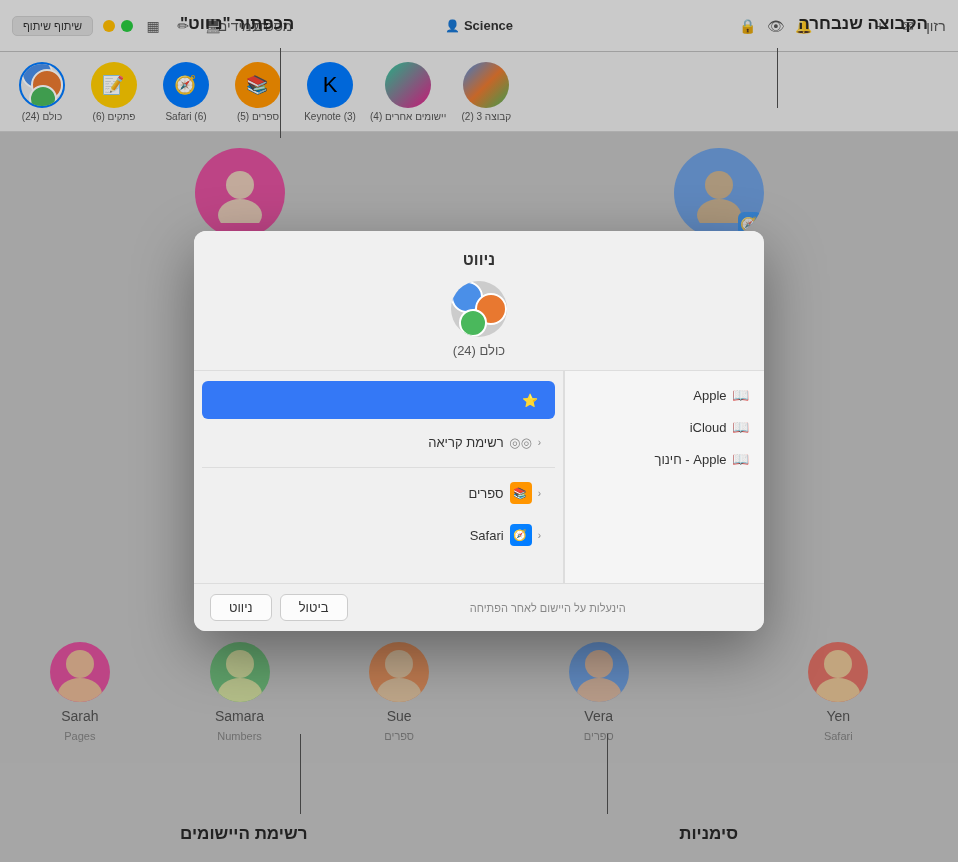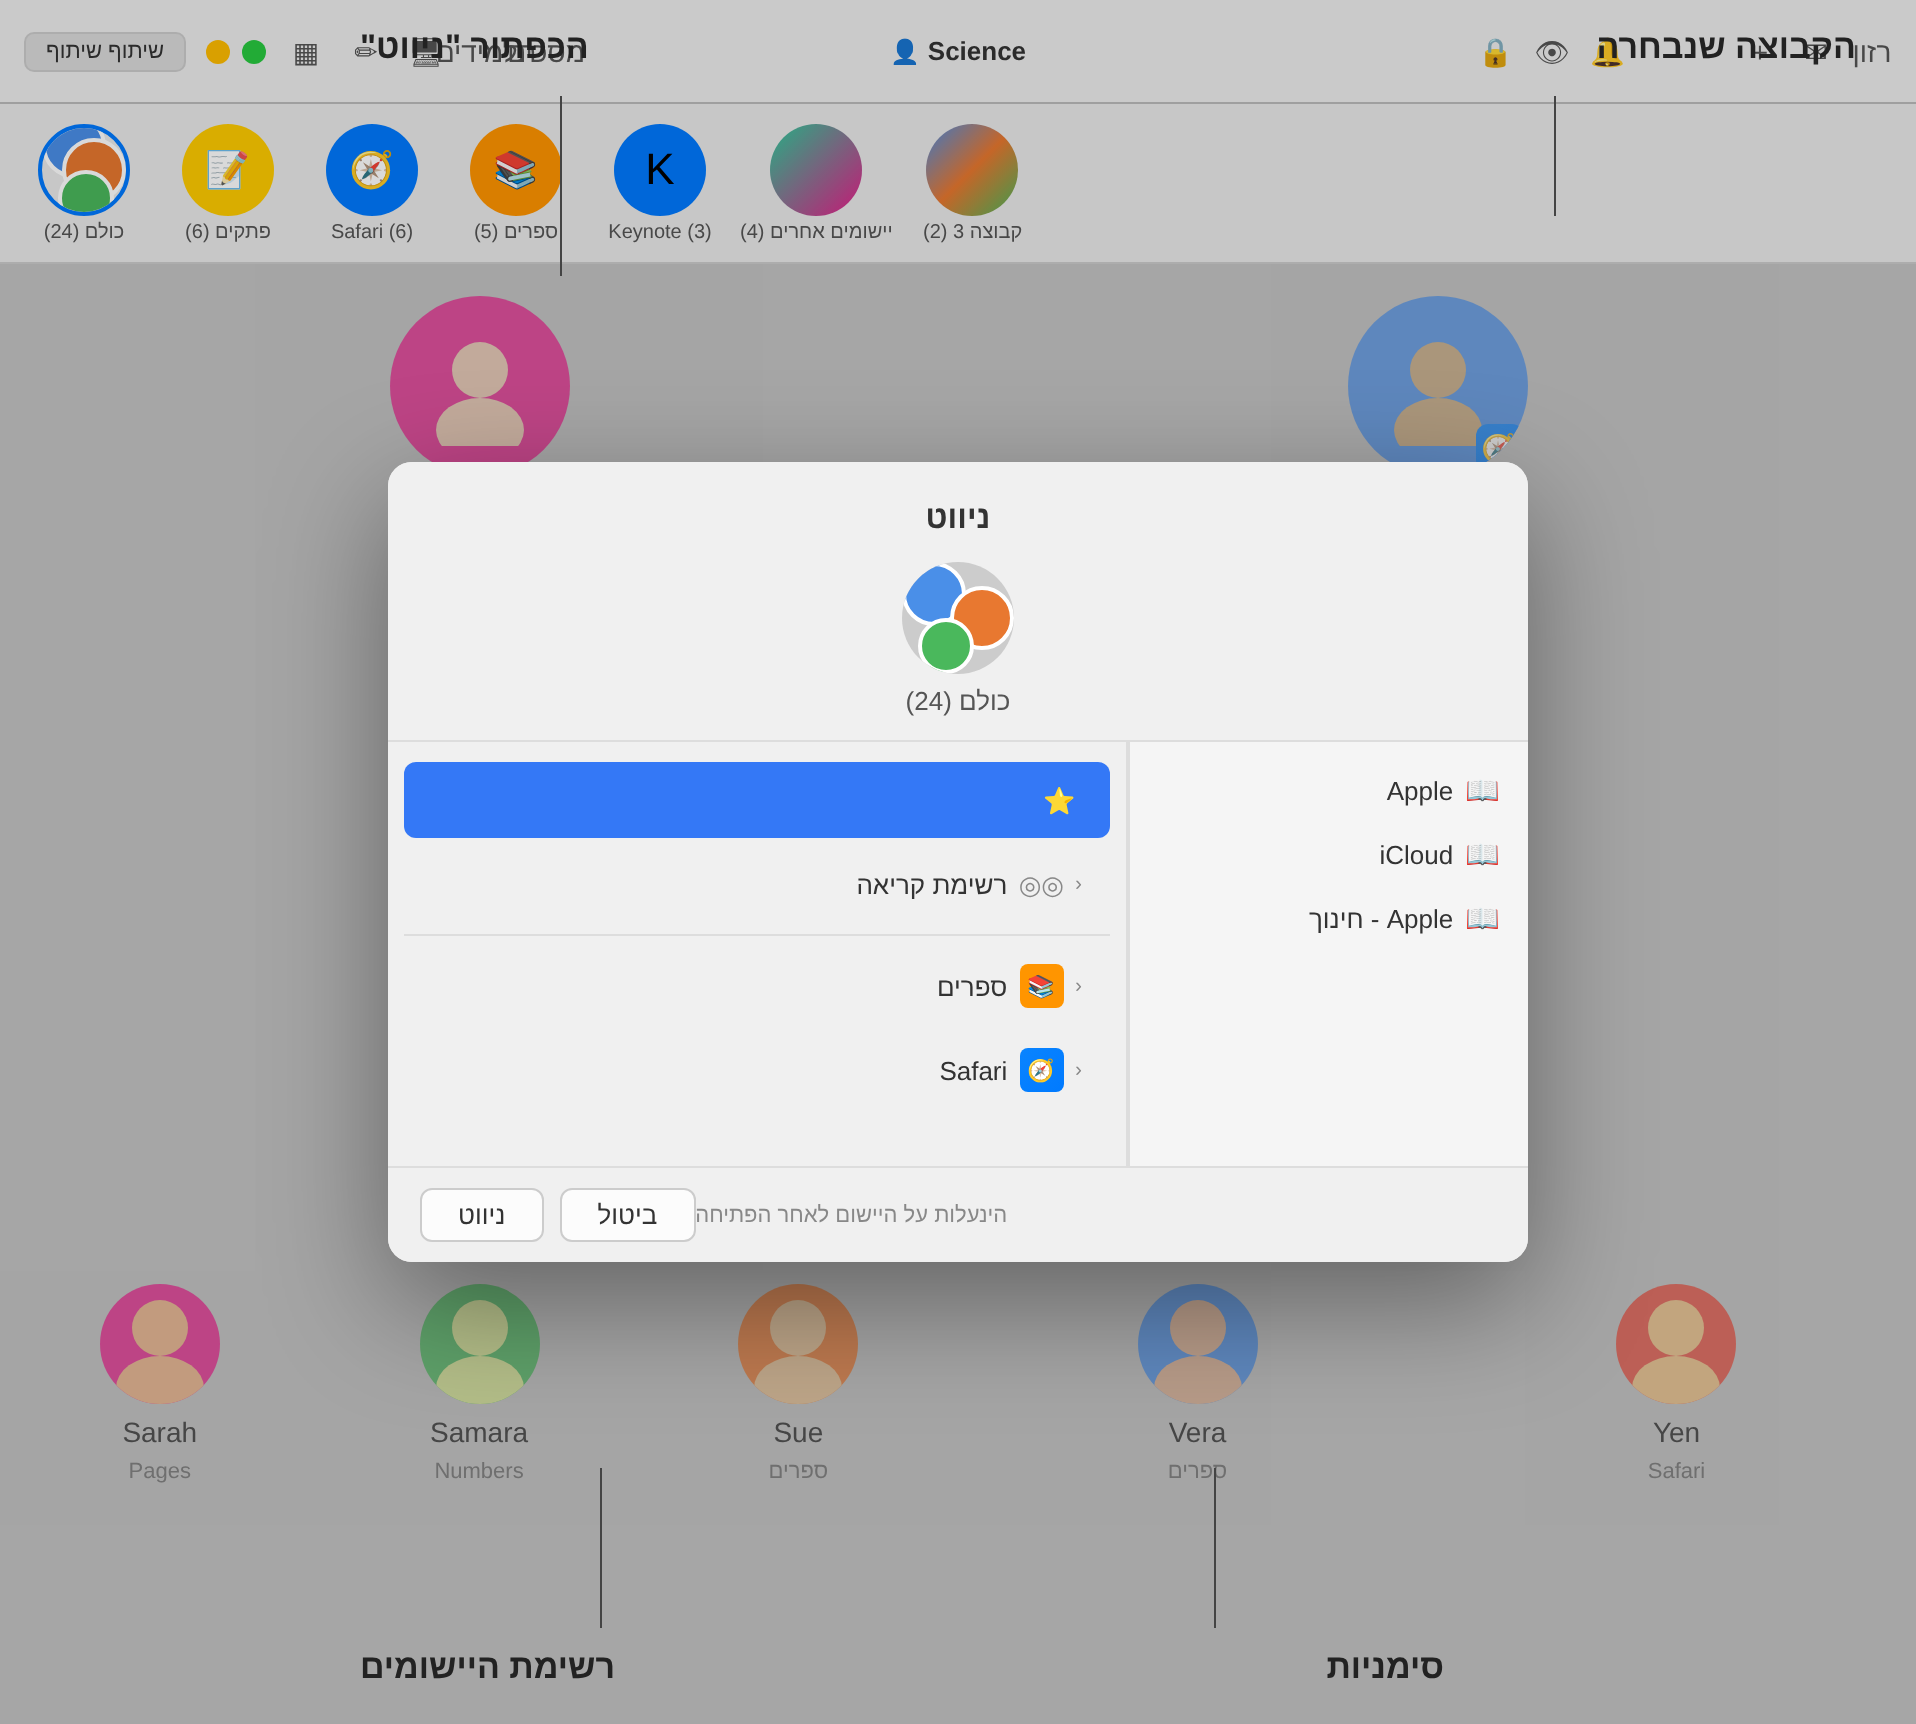--- a/index.html
+++ b/index.html
@@ -320,21 +320,21 @@
       border-top: 1px solid #ddd;
       padding: 10px 16px;
       display: flex;
       align-items: center;
       justify-content: space-between;
     }
     .footer-note {
       font-size: 11px;
       color: #888;
       flex: 1;
-      text-align: left;
+      text-align: center;
     }
     .footer-buttons {
       display: flex;
       gap: 8px;
     }
     .btn {
       padding: 5px 18px;
       border-radius: 6px;
       border: 1px solid #ccc;
       font-size: 13px;
@@ -668,19 +668,19 @@
       <div class="footer-buttons">
         <button class="btn btn-cancel">ביטול</button>
         <button class="btn btn-notes">ניווט</button>
       </div>
     </div>
   </div>
 </div>
 
 <div class="annotation" style="top:14px; right:30px; font-size:17px;">הקבוצה שנבחרה</div>
 <div class="annotation" style="top:14px; left:180px; font-size:17px;">הכפתור "ניווט"</div>
-<div class="annotation" style="bottom:18px; right:236px; font-size:17px;">סימניות</div>
+<div class="annotation" style="bottom:18px; right:220px; font-size:17px;">סימניות</div>
 <div class="annotation" style="bottom:18px; left:180px; font-size:17px;">רשימת היישומים</div>
 
 <div class="annotation-line" style="top:48px; right:180px; width:1px; height:60px;"></div>
 <div class="annotation-line" style="top:48px; left:280px; width:1px; height:90px;"></div>
 <div class="annotation-line" style="bottom:48px; right:350px; width:1px; height:80px;"></div>
 <div class="annotation-line" style="bottom:48px; left:300px; width:1px; height:80px;"></div>
 
 </body></html>

